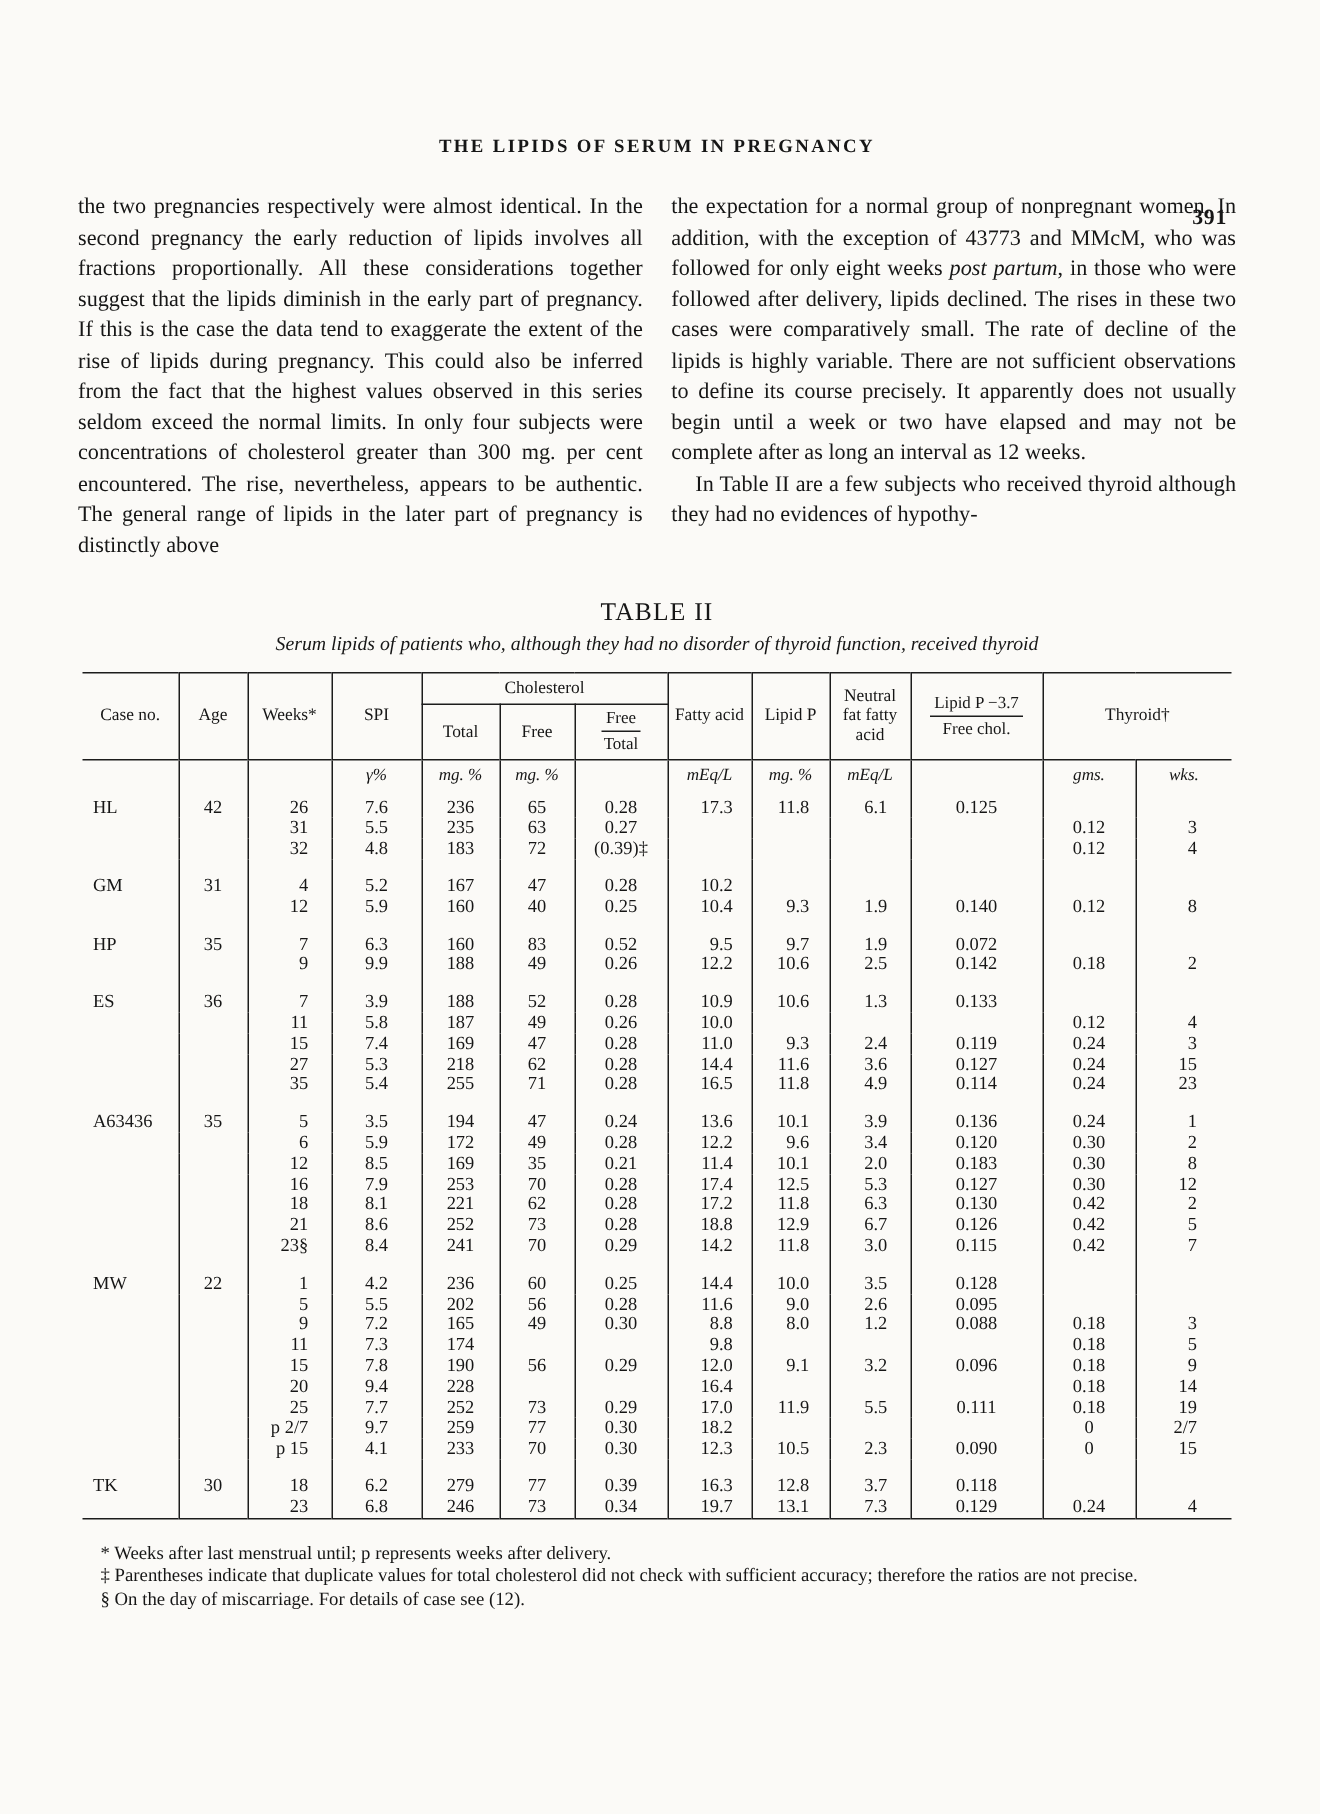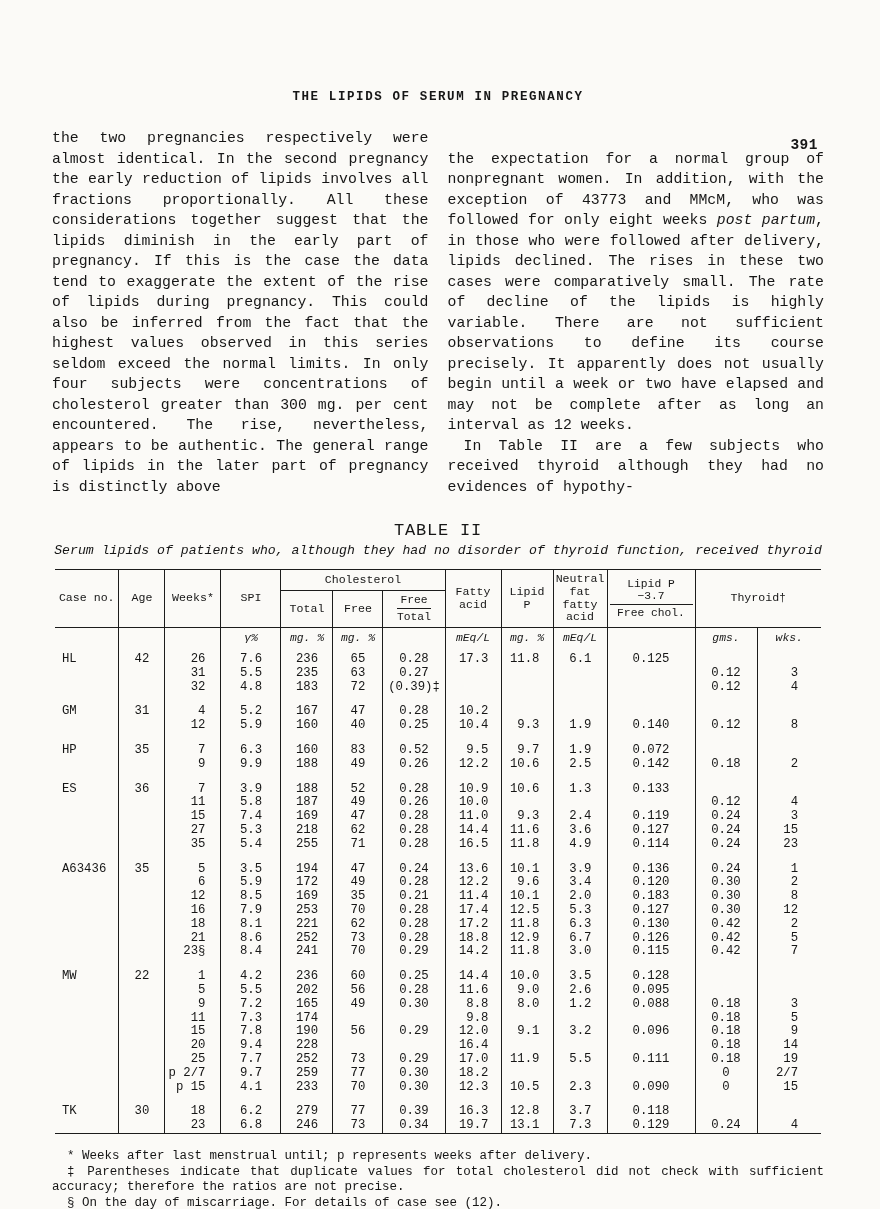--- a/index.html
+++ b/index.html
@@ -1,31 +1,31 @@
 <!DOCTYPE html>
 <html><head>
 <meta charset="utf-8">
 <style>
   * { margin:0; padding:0; box-sizing:border-box; }
   html,body { background:#e9e9e7; }
   body { font-family:"Liberation Serif","DejaVu Serif",serif; color:#161616; }
   .page {
     width:880px; height:1209px; background:#fbfaf7; margin:0 auto;
-    padding:90px 56px 30px 52px; overflow:hidden; position:relative;font-family:Liberation Mono, monospace;
+    padding:90px 56px 30px 52px; overflow:hidden; position:relative;
   }
   
   .running-head { position:relative; height:18px; }
   .rh-title {
     text-align:center; font-size:12.5px; font-weight:bold; letter-spacing:1.6px;
   }
   .rh-page {
     position:absolute; right:6px; top:-1px; font-size:14.5px; font-weight:bold; letter-spacing:0.5px;margin-top:48px;
   }
   
-  .cols { display:flex; gap:19px; margin-top:20px;align-items:flex-end; }
+  .cols { display:flex; gap:19px; margin-top:20px; }
   .col { flex:1; font-size:14.8px; line-height:20.5px; text-align:justify; }
   .col p + p { margin-top:0; }
   .col .indent { text-indent:16px; }
   .italic { font-style:italic; }
   
   .table-label { text-align:center; font-size:17px; letter-spacing:0.8px; margin-top:24px; }
   .table-caption { text-align:center; font-style:italic; font-size:13.2px; margin-top:3px; }
   
   table {
     border-collapse:collapse; table-layout:fixed; width:766px; margin:11px auto 0 auto;

